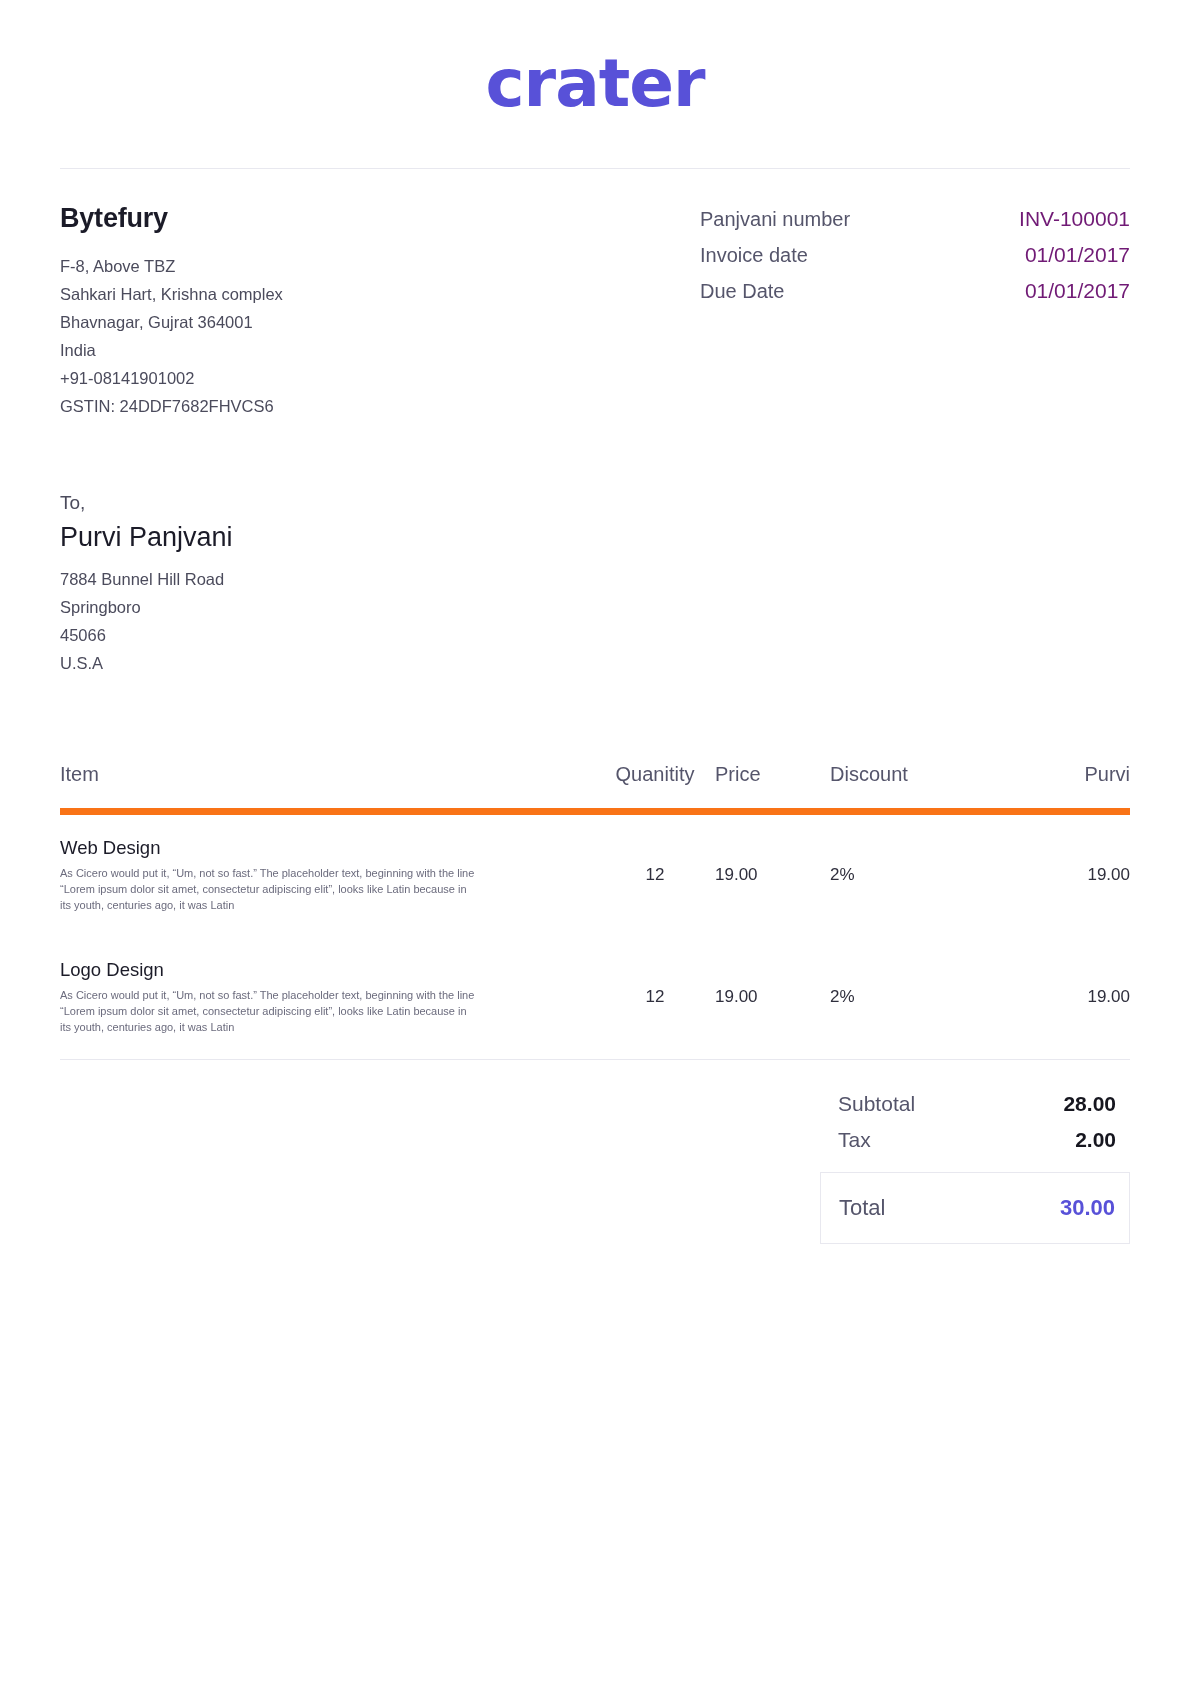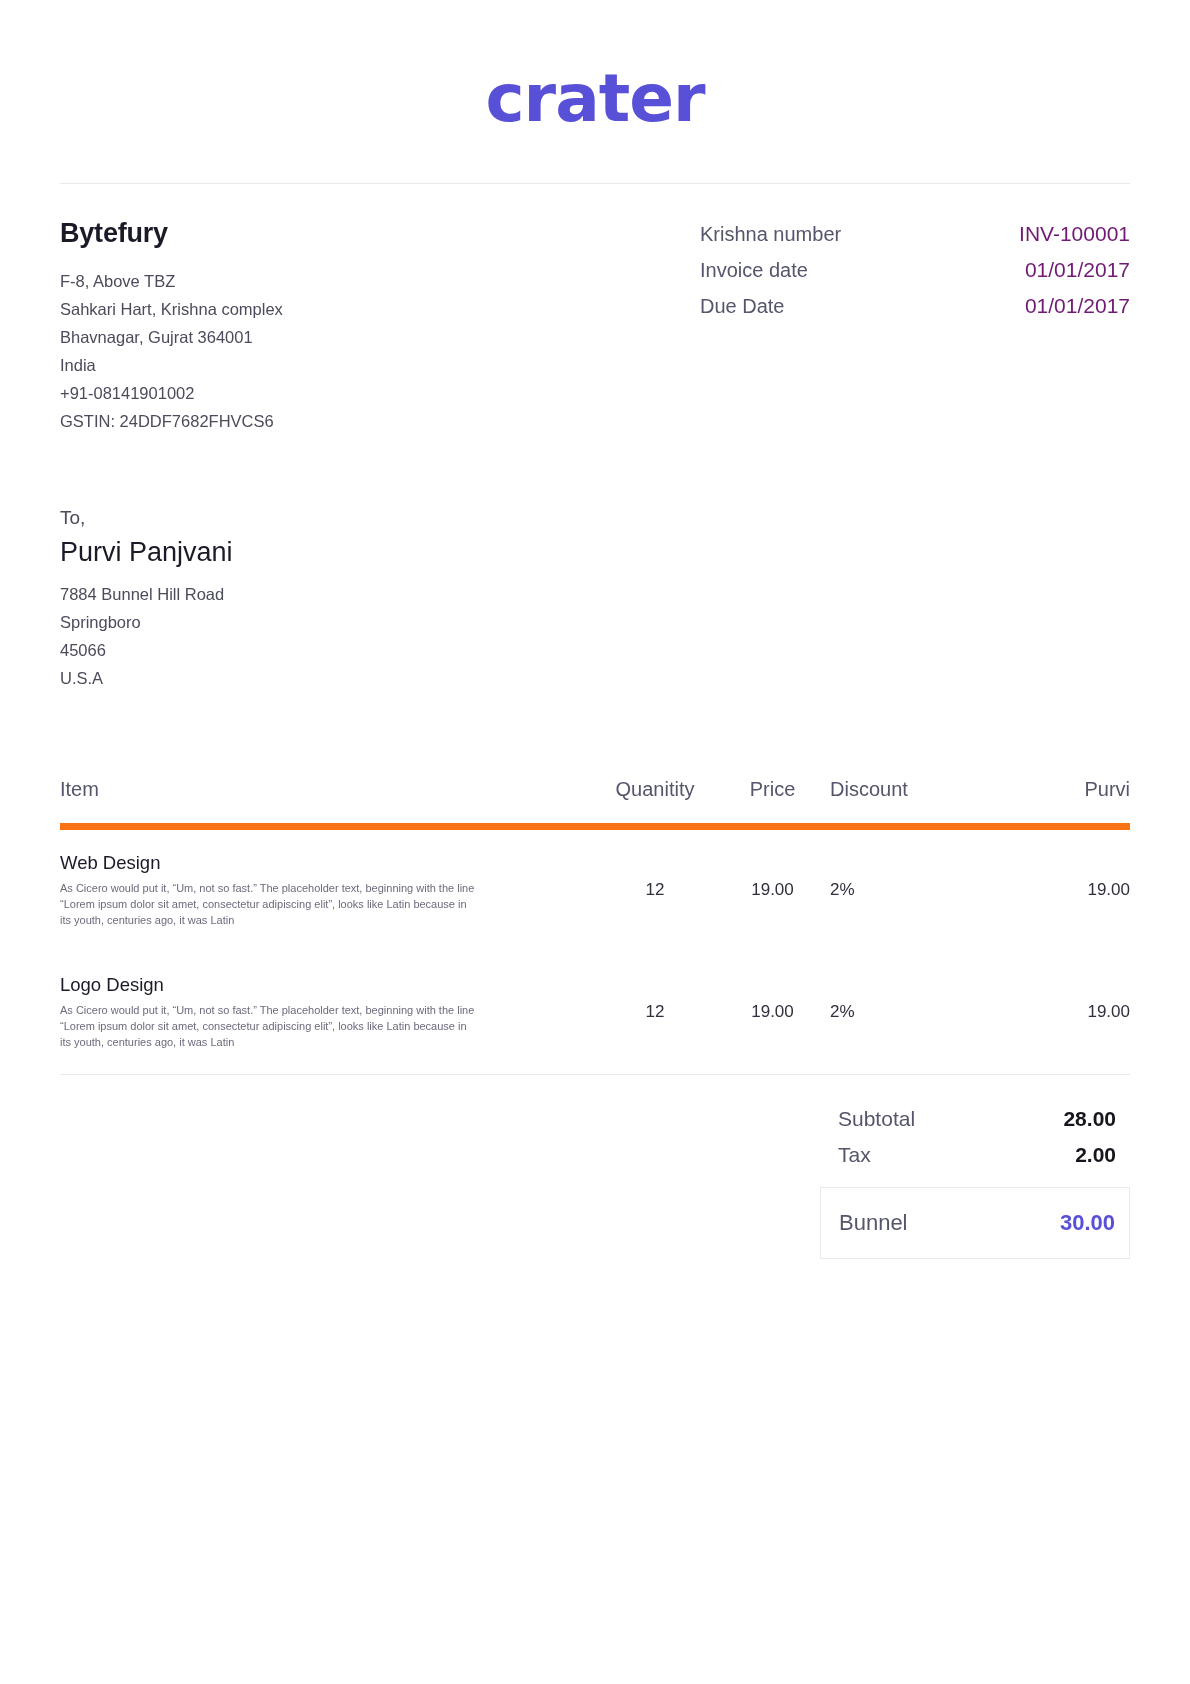--- a/index.html
+++ b/index.html
@@ -22,21 +22,20 @@
     padding: 0 60px;
     position: relative;
   }
 
   
   .logo-wrap {
     height: 168px;
     display: flex;
     align-items: center;
     justify-content: center;
-    margin-top: 15px;
   }
   .logo-text {
     font-family: "DejaVu Sans", sans-serif;
     font-size: 66px;
     font-weight: bold;
     letter-spacing: -1px;
     color: #5851d8;
     line-height: 1;
     user-select: none;
   }
@@ -108,21 +107,21 @@
   }
   .items thead th {
     font-size: 20px;
     font-weight: normal;
     color: #55556b;
     padding: 0 0 22px 0;
     border-bottom: 7px solid #f97316;
   }
   th.c-item { text-align: left; }
   th.c-qty, td.c-qty { text-align: center; width: 120px; }
-  th.c-price, td.c-price { text-align: center; width: 115px; padding-right: 10px;}
+  th.c-price, td.c-price { text-align: left; width: 115px; padding-right: 10px;}
   th.c-disc, td.c-disc { text-align: left; width: 150px; padding-left: 55px;}
   th.c-amt, td.c-amt { text-align: right; width: 150px; }
 
   .items tbody td {
     padding: 22px 0 24px 0;
     vertical-align: middle;
     font-size: 17px;
     color: #2f2f3d;
   }
   .items tbody tr + tr td { border-top: 0; }
@@ -185,21 +184,21 @@
       <div class="addr-line">F-8, Above TBZ</div>
       <div class="addr-line">Sahkari Hart, Krishna complex</div>
       <div class="addr-line">Bhavnagar, Gujrat 364001</div>
       <div class="addr-line">India</div>
       <div class="addr-line">+91-08141901002</div>
       <div class="addr-line">GSTIN: 24DDF7682FHVCS6</div>
     </div>
 
     <div class="meta">
       <div class="meta-row">
-        <span class="meta-label">Krishna number</span>
+        <span class="meta-label">Panjvani number</span>
         <span class="meta-value">INV-100001</span>
       </div>
       <div class="meta-row">
         <span class="meta-label">Invoice date</span>
         <span class="meta-value">01/01/2017</span>
       </div>
       <div class="meta-row">
         <span class="meta-label">Due Date</span>
         <span class="meta-value">01/01/2017</span>
       </div>
@@ -256,19 +255,19 @@
     <div class="totals-inner">
       <div class="total-row">
         <span class="lbl">Subtotal</span>
         <span class="val">28.00</span>
       </div>
       <div class="total-row">
         <span class="lbl">Tax</span>
         <span class="val">2.00</span>
       </div>
       <div class="grand">
-        <span class="lbl">Bunnel</span>
+        <span class="lbl">Total</span>
         <span class="val">30.00</span>
       </div>
     </div>
   </div>
 
 </div>
 
 </body></html>

